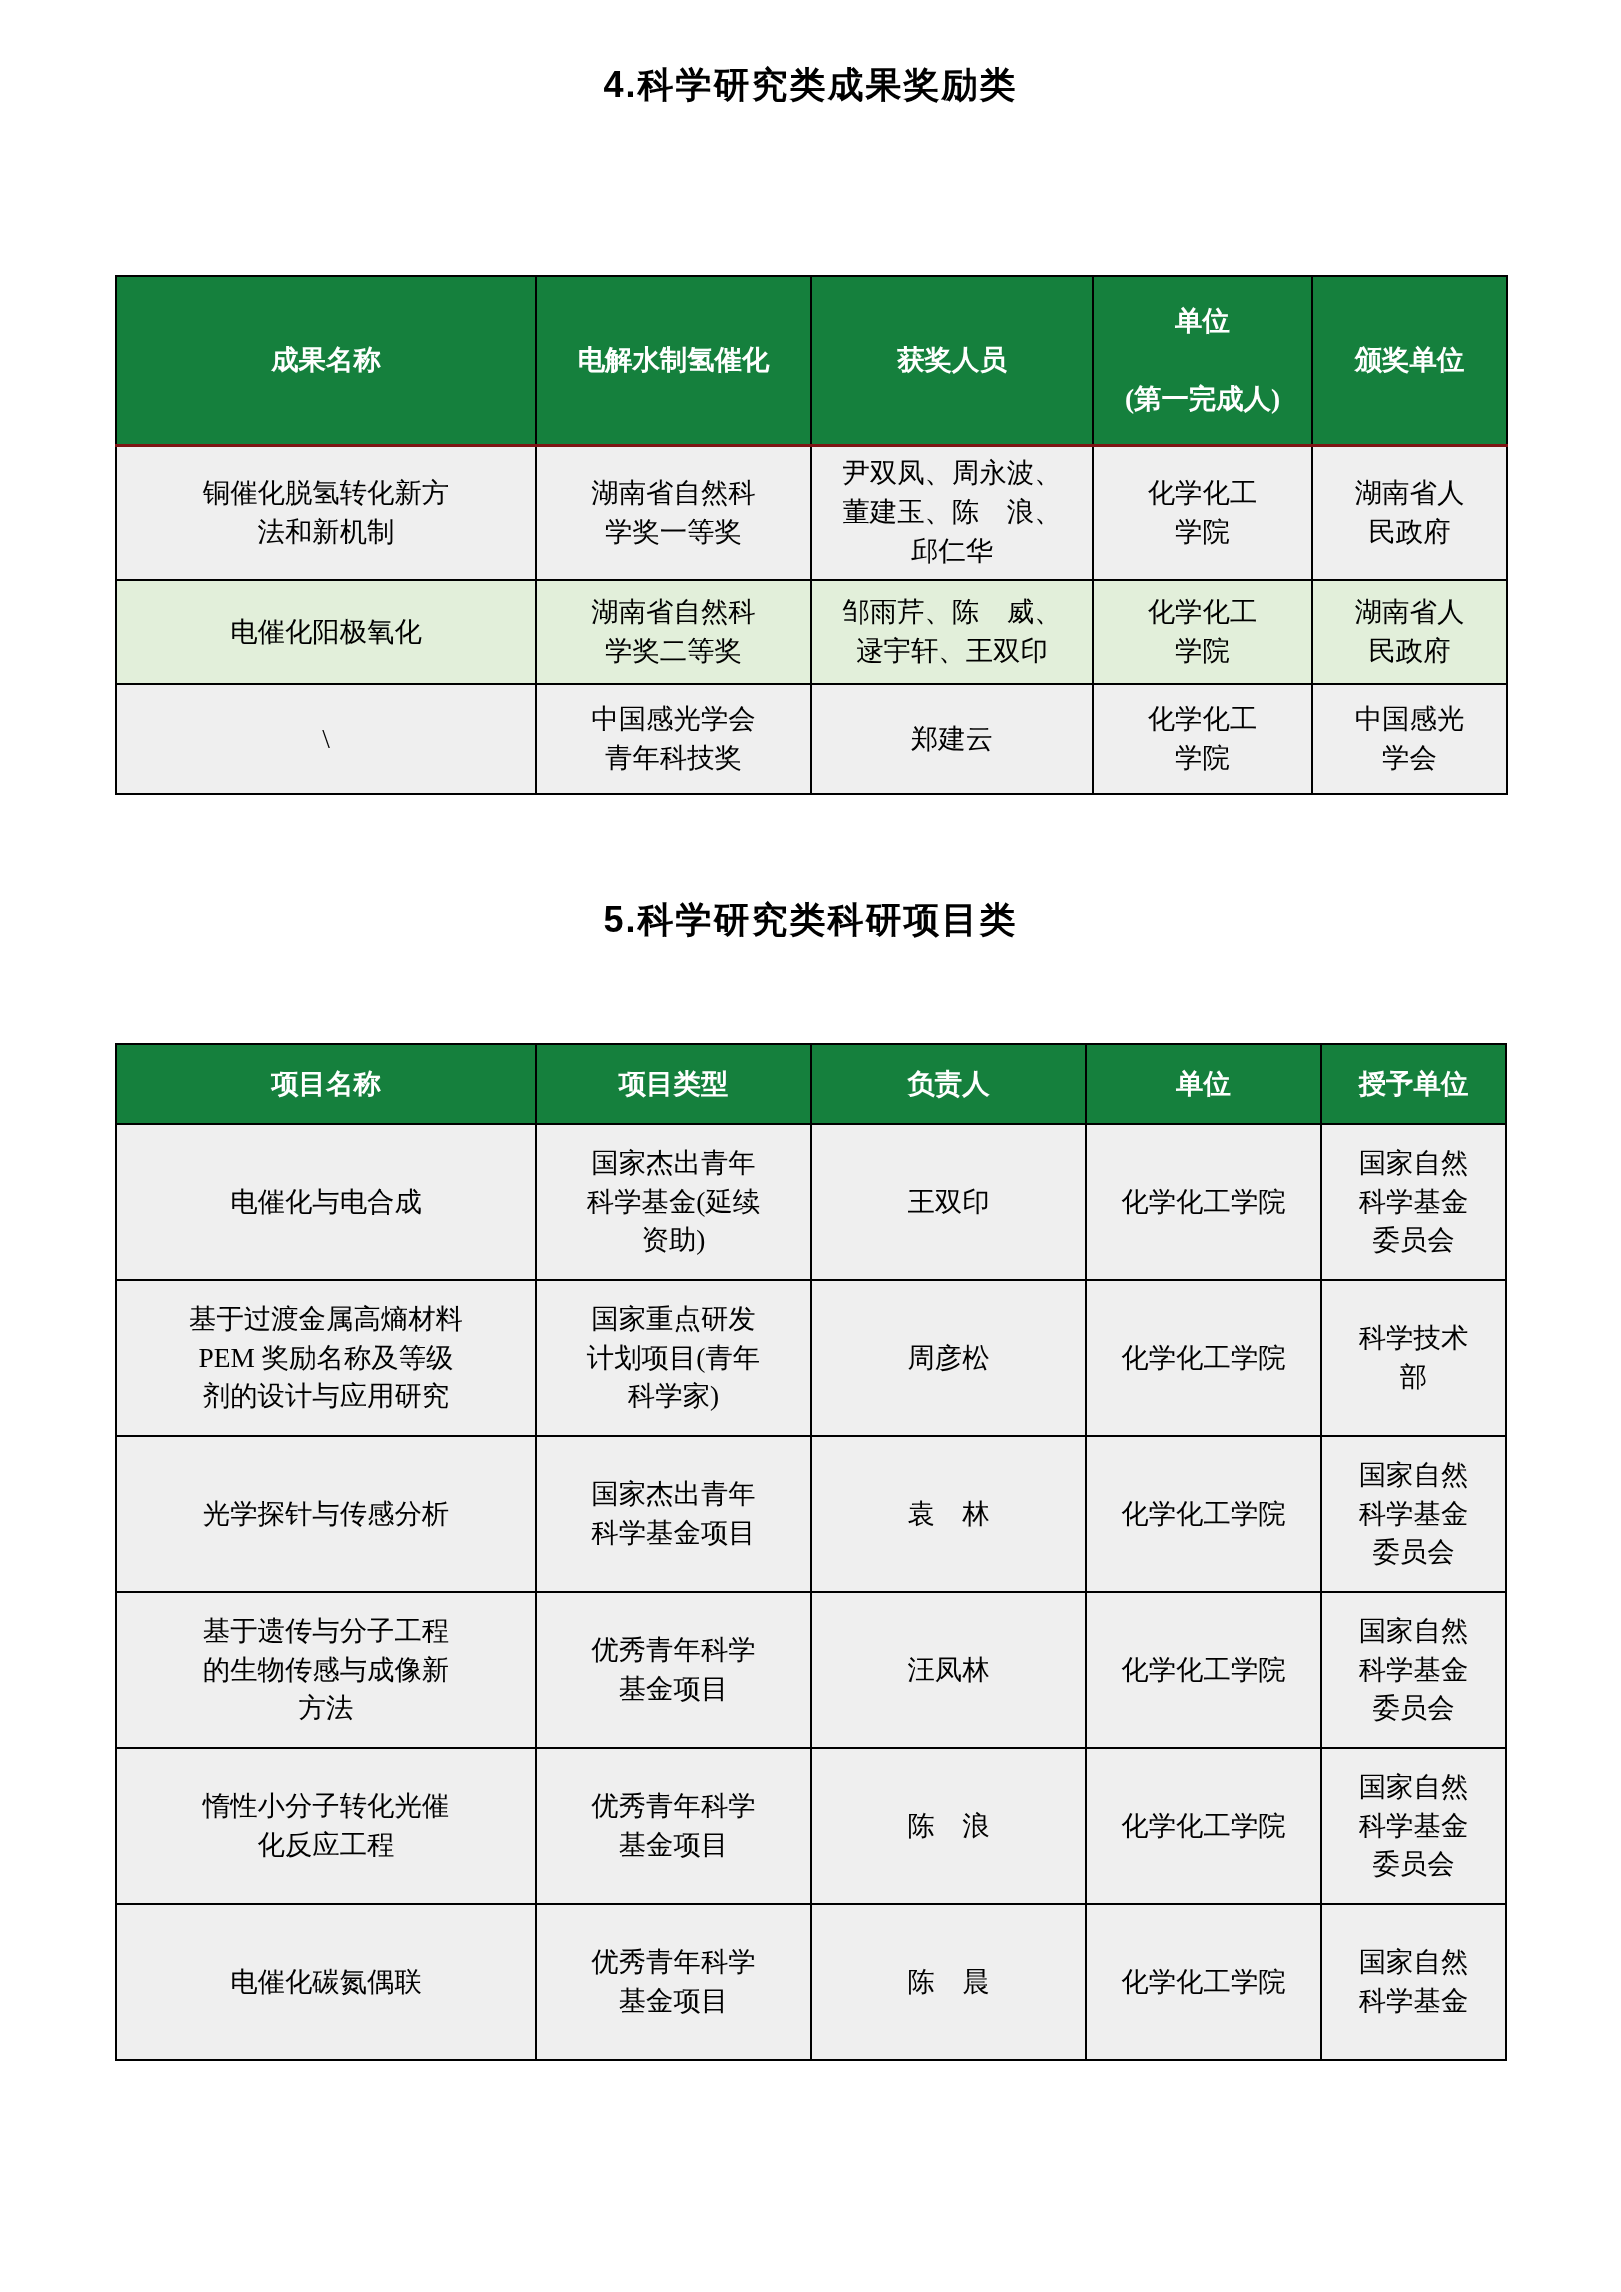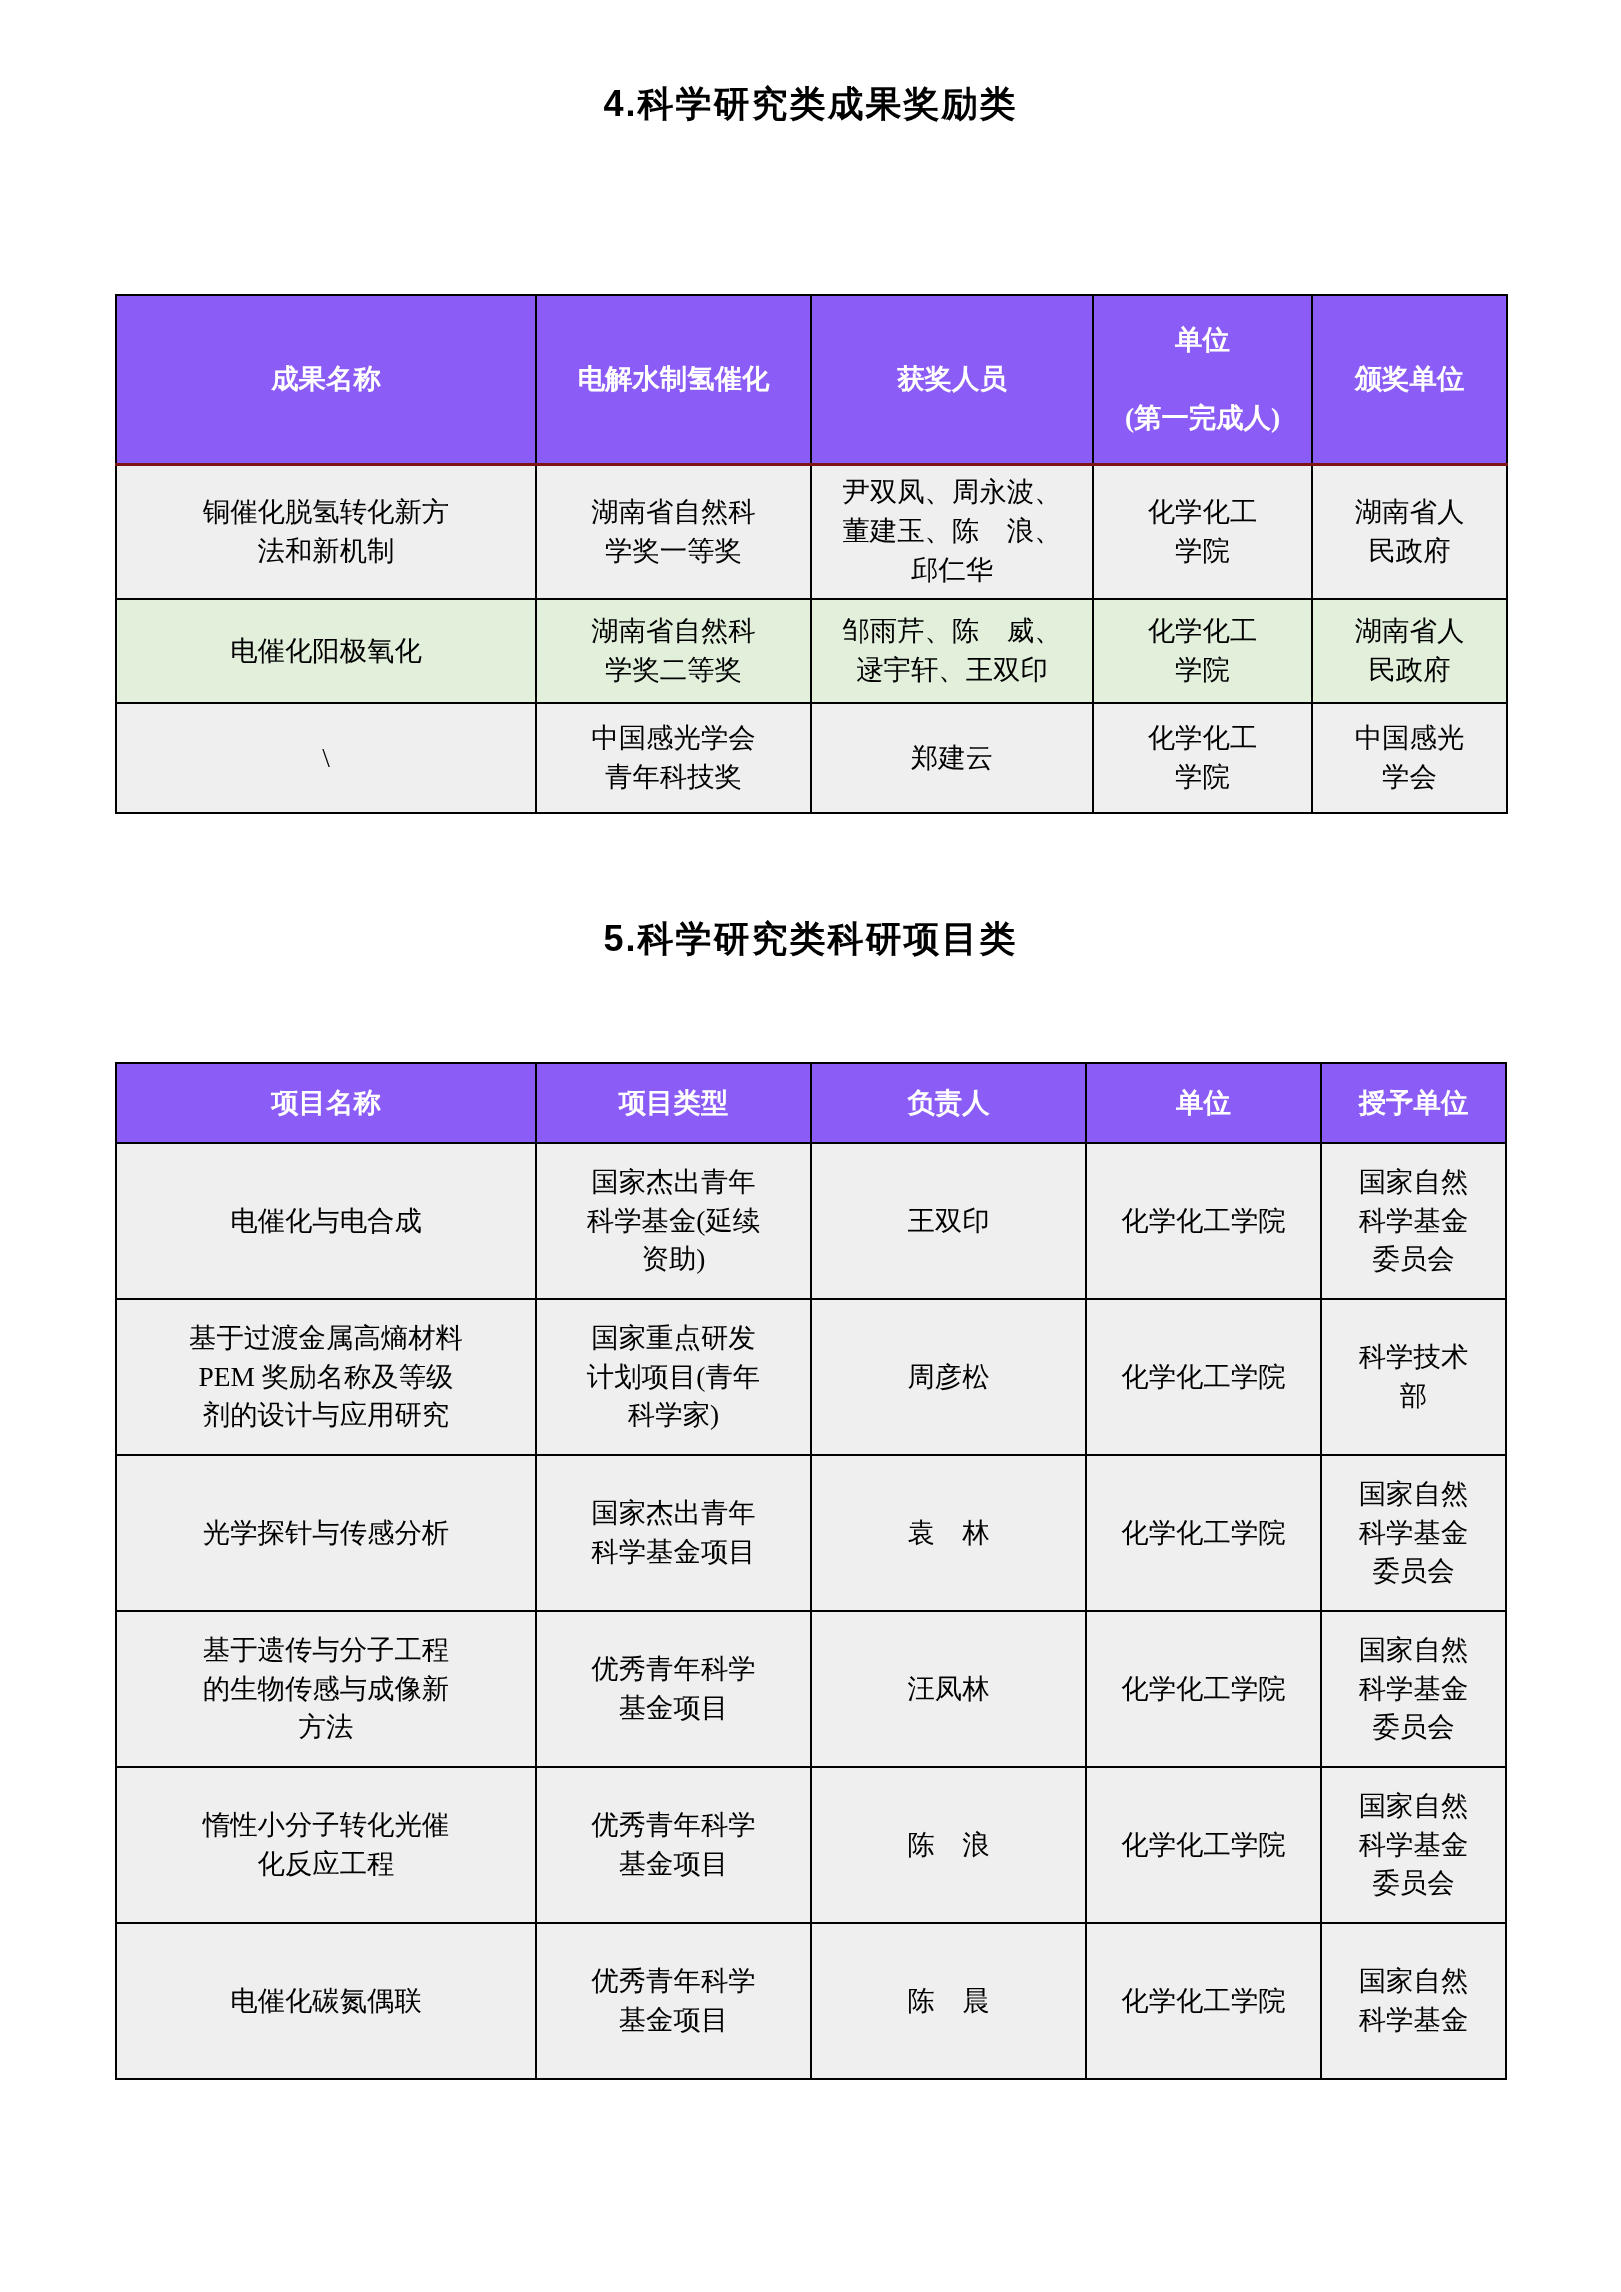--- a/index.html
+++ b/index.html
@@ -2,33 +2,33 @@
 <html><head>
 <meta charset="utf-8">
 <style>
   html,body{margin:0;padding:0;background:#ffffff;}
   body{width:1621px;height:2293px;overflow:hidden;
        font-family:"Liberation Serif","DejaVu Serif",serif;color:#000;}
   .page{position:relative;width:1621px;height:2293px;background:#ffffff;}
 
   .title{text-align:center;font-family:"Liberation Sans","DejaVu Sans",sans-serif;
          font-weight:bold;font-size:36px;color:#000;letter-spacing:2px;}
-  .title1{padding-top:80px;}
+  .title1{padding-top:61px;}
   .title2{margin-top:101px;}
 
   table.tbl{width:1392px;margin-left:115px;border-collapse:collapse;table-layout:fixed;
             border:2px solid #000;}
   .tbl1{margin-top:165px;}
   .tbl2{margin-top:98px;}
 
   .tbl th,.tbl td{border:2px solid #000;text-align:center;vertical-align:middle;
                   white-space:pre-line;padding:5.9px 9.8px;box-sizing:border-box;
                   font-size:27.4px;line-height:1.42;}
 
-  .tbl thead th{background:#8b5cf6;color:#ffffff;font-weight:bold;}
+  .tbl thead th{background:#15803d;color:#ffffff;font-weight:bold;}
   .tbl1 thead tr{height:169px;}
   .tbl1 thead th{border-bottom:3.9px solid #7E1414;}
   .tbl2 thead tr{height:80px;}
 
   .row-gray td{background:#EFEFEF;}
   .row-green td{background:#E2EFDA;}
 
   .tbl1 tr.r1{height:135px;padding-left:31px;}
   .tbl1 tr.r2{height:104px;}
   .tbl1 tr.r3{height:110px;}

